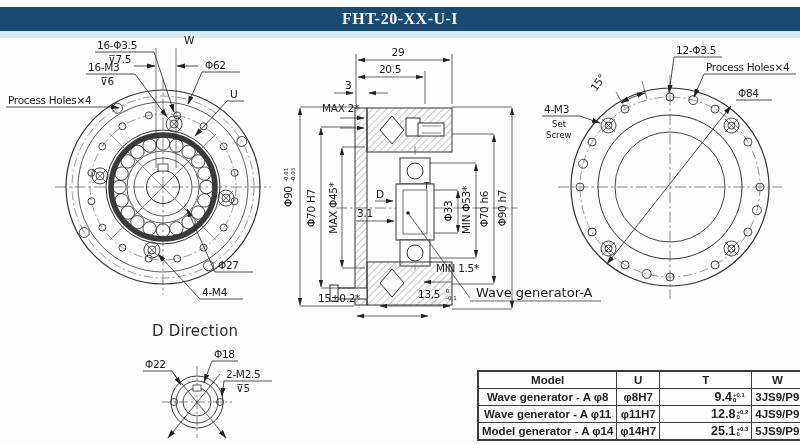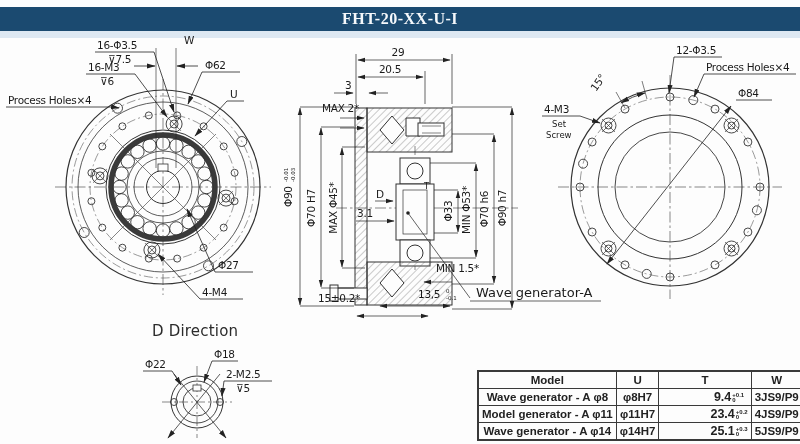--- a/index.html
+++ b/index.html
@@ -384,26 +384,26 @@
       <th>T</th>
       <th>W</th>
     </tr>
     <tr>
       <td>Wave generator - A φ8</td>
       <td>φ8H7</td>
       <td><span class="tmain">9.4</span><span class="tol"><span>+0.1</span><span>0</span></span></td>
       <td>3JS9/P9</td>
     </tr>
     <tr>
-      <td>Model generator - A φ11</td>
+      <td>Wave generator - A φ11</td>
       <td>φ11H7</td>
-      <td><span class="tmain">23.4</span><span class="tol"><span>+0.2</span><span>0</span></span></td>
+      <td><span class="tmain">12.8</span><span class="tol"><span>+0.2</span><span>0</span></span></td>
       <td>4JS9/P9</td>
     </tr>
     <tr>
-      <td>Wave generator - A φ14</td>
+      <td>Model generator - A φ14</td>
       <td>φ14H7</td>
       <td><span class="tmain">25.1</span><span class="tol"><span>+0.3</span><span>0</span></span></td>
       <td>5JS9/P9</td>
     </tr>
   </tbody>
     </table>
 </div>
 
 </body></html>

